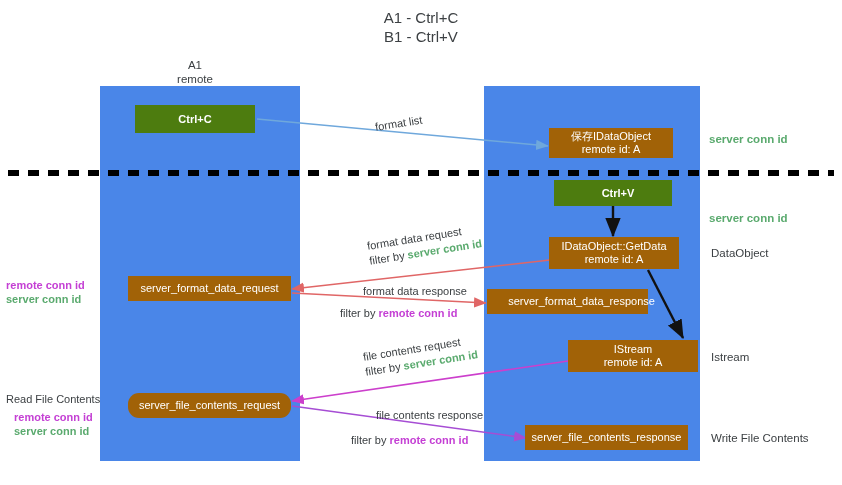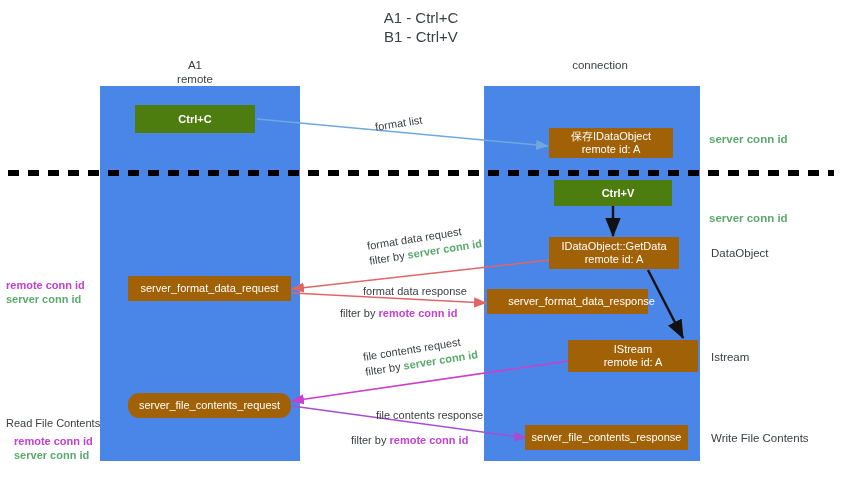--- a/index.html
+++ b/index.html
@@ -45,21 +45,21 @@
     position:absolute;font-size:11px;line-height:15px;color:#3c4043;white-space:nowrap;
   }
   .elabel.rot-up{transform:rotate(-9deg);transform-origin:left top;}
   .k-green{color:#5aaa6e;font-weight:bold;}
   .k-purple{color:#c43fd4;font-weight:bold;}
 
   
   .side{
     position:absolute;font-size:11px;line-height:14px;white-space:nowrap;
   }
-  .side .plain{color:#3c4043;margin-top:24px;}
+  .side .plain{color:#3c4043;}
   .side .g{color:#5aaa6e;font-weight:bold;}
   .side .p{color:#c43fd4;font-weight:bold;}
 
   .rlabel{
     position:absolute;font-size:11.5px;line-height:14px;color:#3c4043;white-space:nowrap;
   }
 </style>
 </head>
 <body>
 
@@ -68,21 +68,20 @@
   <div class="title">
     <div>A1 - Ctrl+C</div>
     <div>B1 - Ctrl+V</div>
   </div>
 
   <div class="lane-head" style="left:130px;top:58px;width:130px;">
     <div>A1</div>
     <div>remote</div>
   </div>
   <div class="lane-head" style="left:530px;top:58px;width:140px;">
-    <div>connection</div>
   </div>
 
   <div class="lane" style="left:100px;top:86px;width:200px;height:375px;"></div>
   <div class="lane" style="left:484px;top:86px;width:216px;height:375px;"></div>
 
   <svg class="layer" viewBox="0 0 842 485">
     <defs>
       <marker id="ah-blue" markerWidth="9" markerHeight="9" refX="7.5" refY="3.2" orient="auto">
         <path d="M0,0 L8,3.2 L0,6.4 z" fill="#6fa8dc"></path>
       </marker>

